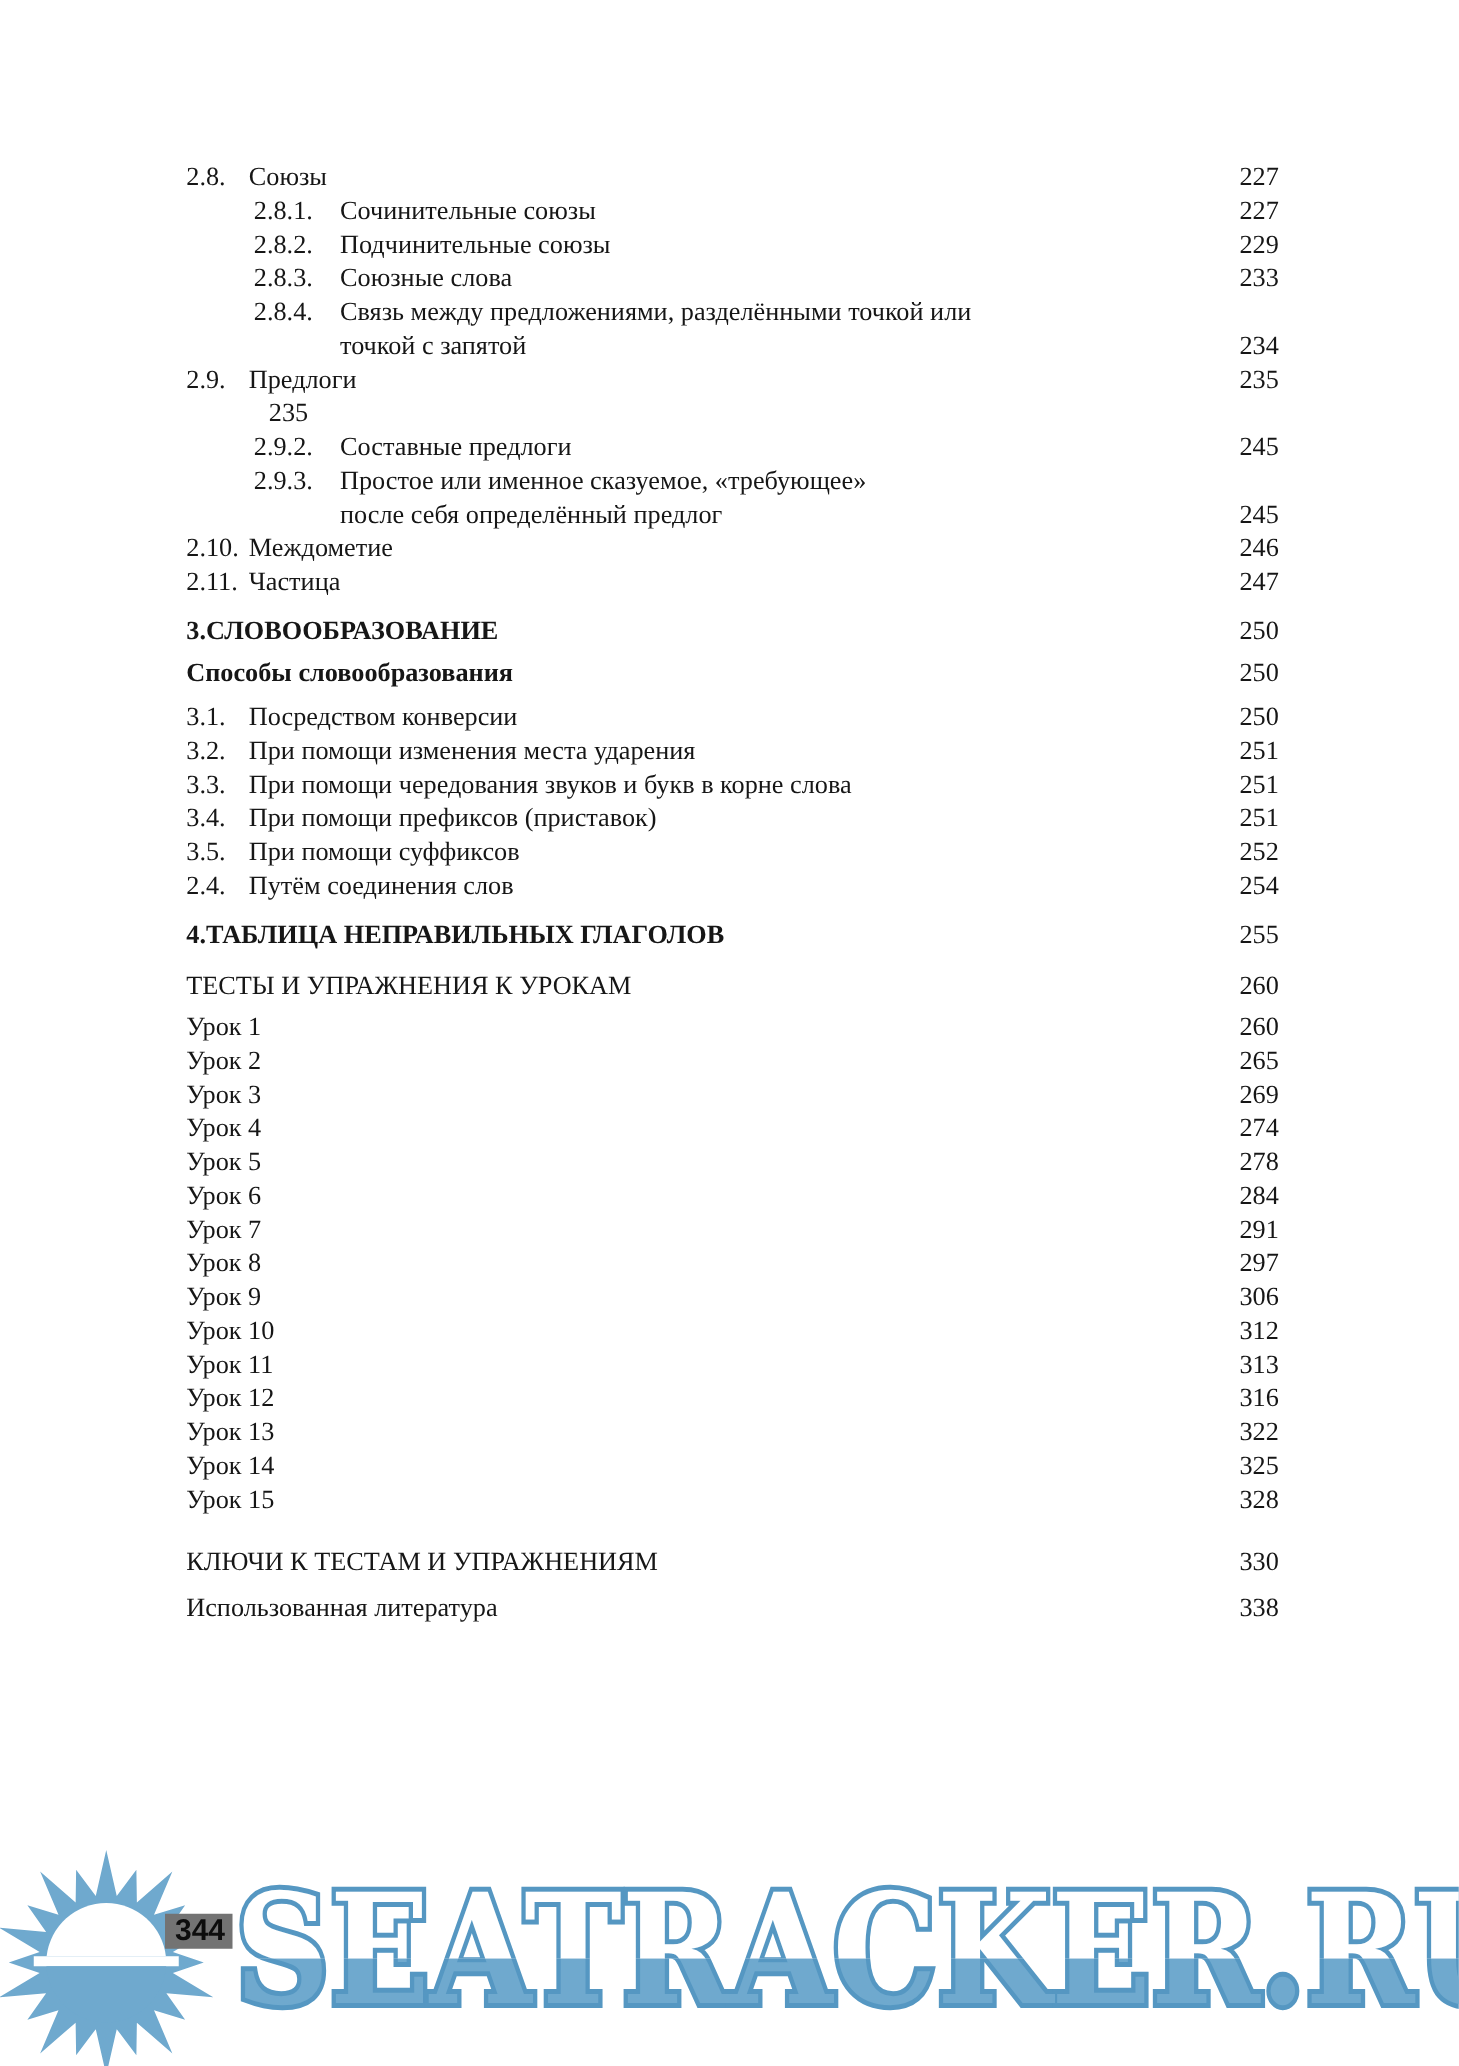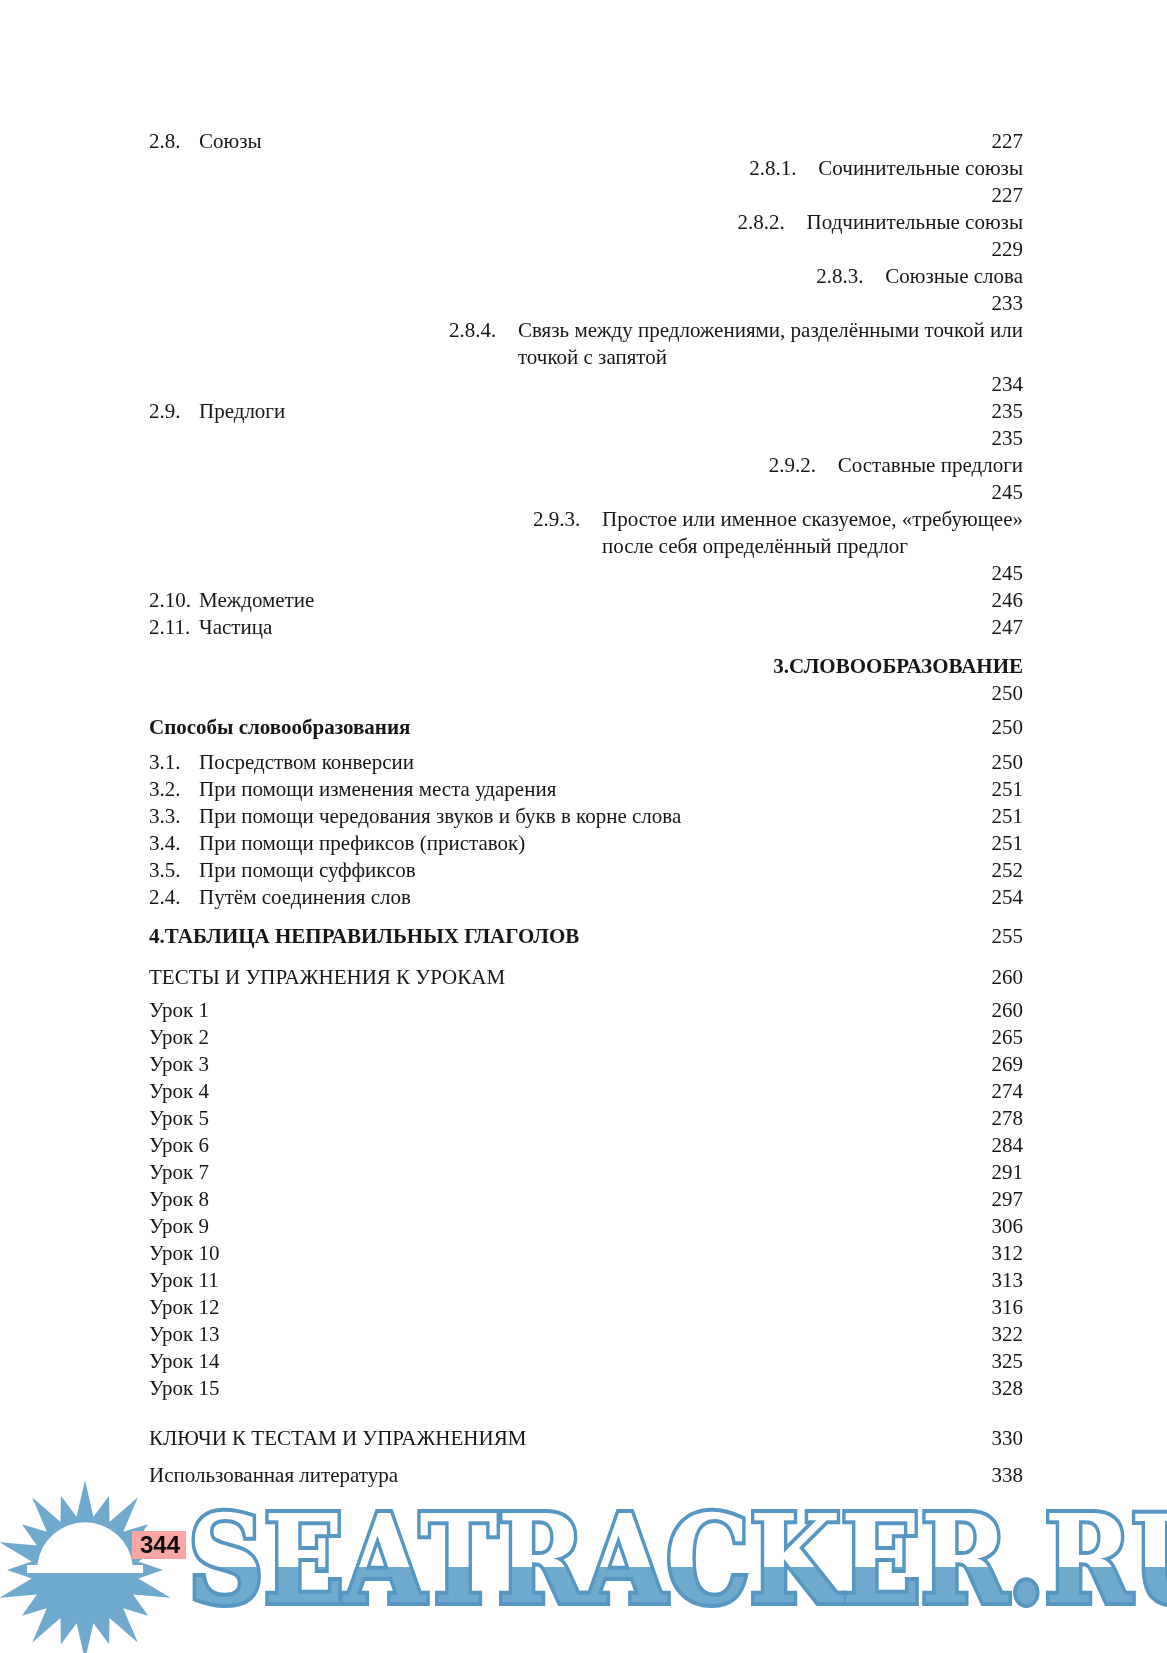--- a/index.html
+++ b/index.html
@@ -19,21 +19,21 @@
     left:149px;
     top:128px;
     width:874px;
     font-size:21px;
     line-height:27px;
   }
   .toc-row{
     display:flex;
     align-items:flex-end;
   }
-  .toc-row.lvl1{padding-left:54px;flex-direction:column;}
+  .toc-row.lvl1{padding-left:54px;}
   .toc-row.bold{font-weight:bold;}
   .toc-text{flex:1 1 auto;}
   .toc-num{display:inline-block;}
   .toc-row:not(.bold) .toc-num.tab0{min-width:50px;}
   .toc-row.lvl1 .toc-num{min-width:69px;}
   .toc-page{
     white-space:nowrap;
     font-weight:normal;
     padding-left:12px;
   }
@@ -62,21 +62,21 @@
   }
   .wm.stroke{-webkit-text-stroke:8px var(--wm-stroke);color:var(--wm-stroke);}
   .wm.clip-top{clip-path:inset(0px 0px 53px 0px);}
   .wm.clip-bot{clip-path:inset(69px 0px 0px 0px);}
   .wm.fill-top{color:#ffffff;}
   .wm.fill-bot{color:var(--wm-fill);}
 
   .pagenum{
     position:absolute;
     left:132px; top:1531px;
-    background:#fca5a5;
+    background:#737373;
     color:#0d0d0d;
     font-family:"Liberation Sans","DejaVu Sans",sans-serif;
     font-weight:bold;
     font-size:24px;
     line-height:26px;
     padding:1px 6px 1px 8px;
     letter-spacing:0px;
   }
 </style>
 </head>
@@ -143,21 +143,21 @@
           <div><span class="toc-num tab0">2.10. </span>Междометие</div>
         </div>
         <div class="toc-page">246</div>
       </div>
       <div class="toc-row">
         <div class="toc-text">
           <div><span class="toc-num tab0">2.11. </span>Частица</div>
         </div>
         <div class="toc-page">247</div>
       </div>
-      <div class="toc-row bold" style="margin-top: 12px; flex-direction: column;">
+      <div class="toc-row bold" style="margin-top: 12px;">
         <div class="toc-text">
           <div><span class="toc-num tab0">3. </span>СЛОВООБРАЗОВАНИЕ</div>
         </div>
         <div class="toc-page">250</div>
       </div>
       <div class="toc-row bold" style="margin-top: 7px;">
         <div class="toc-text">
           <div>Способы словообразования</div>
         </div>
         <div class="toc-page">250</div>

